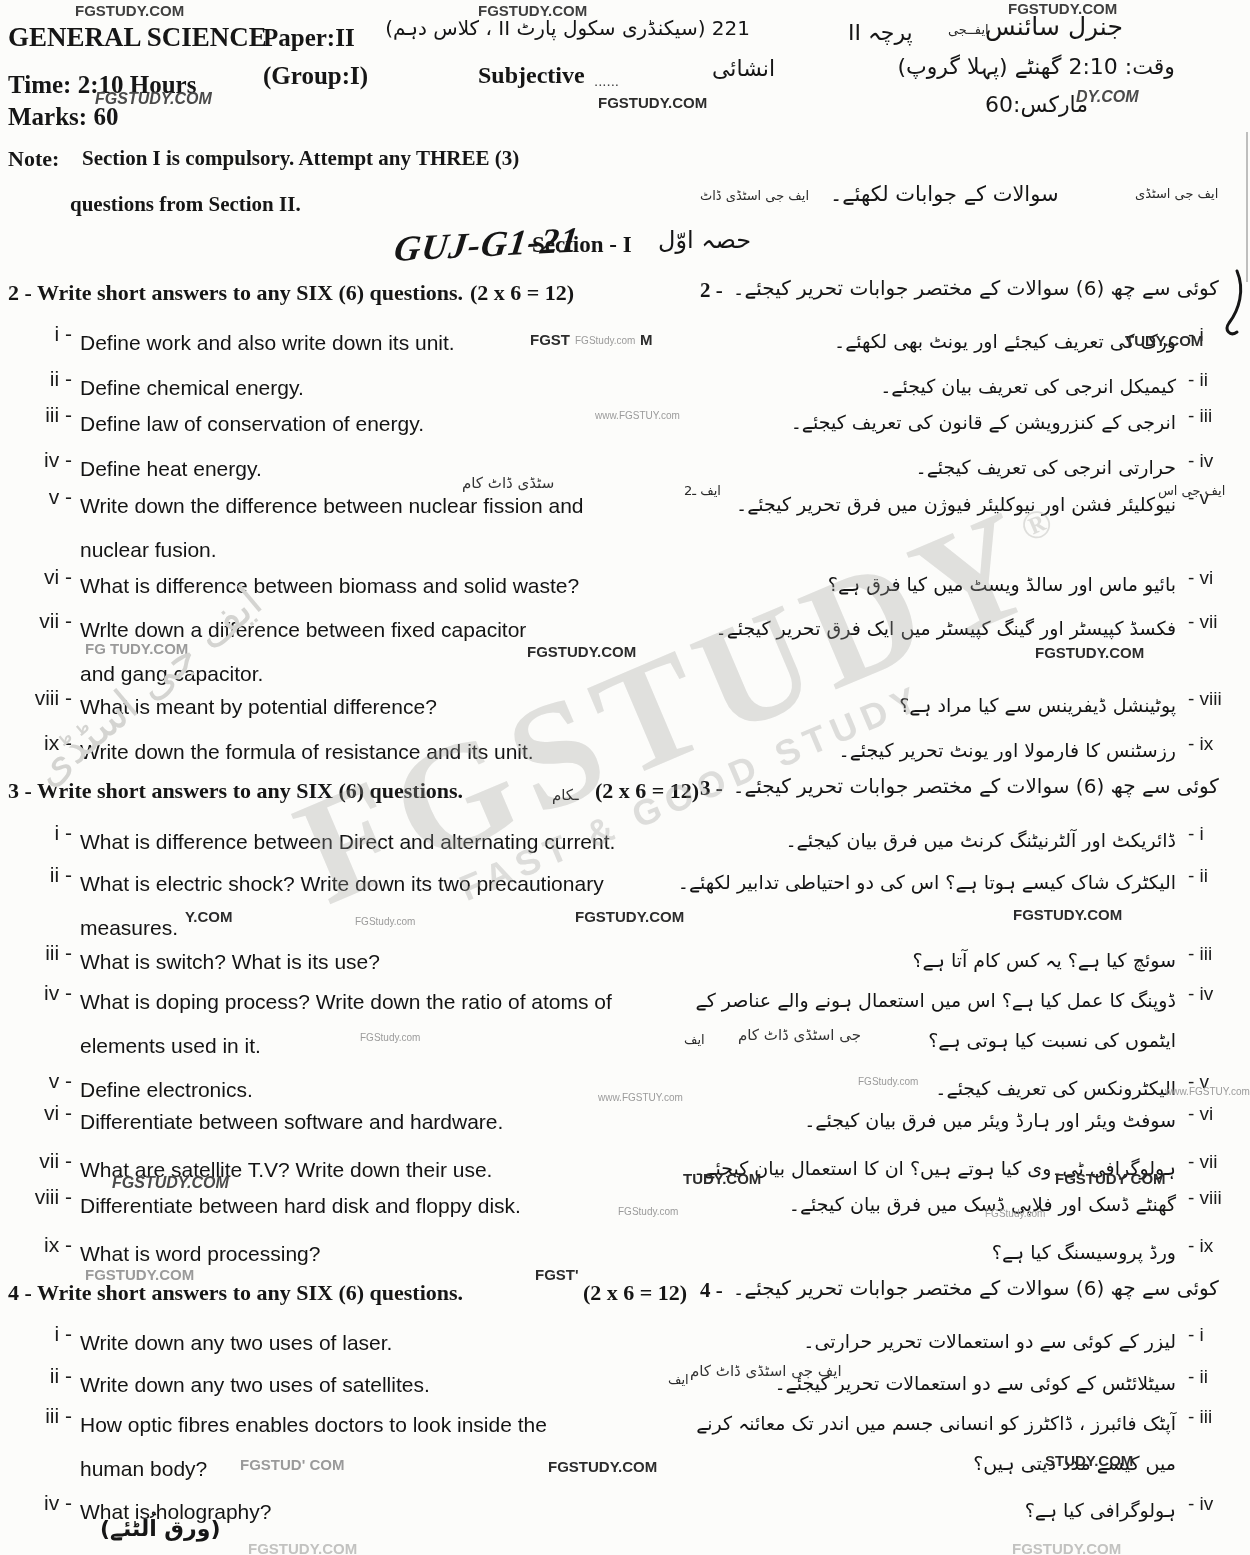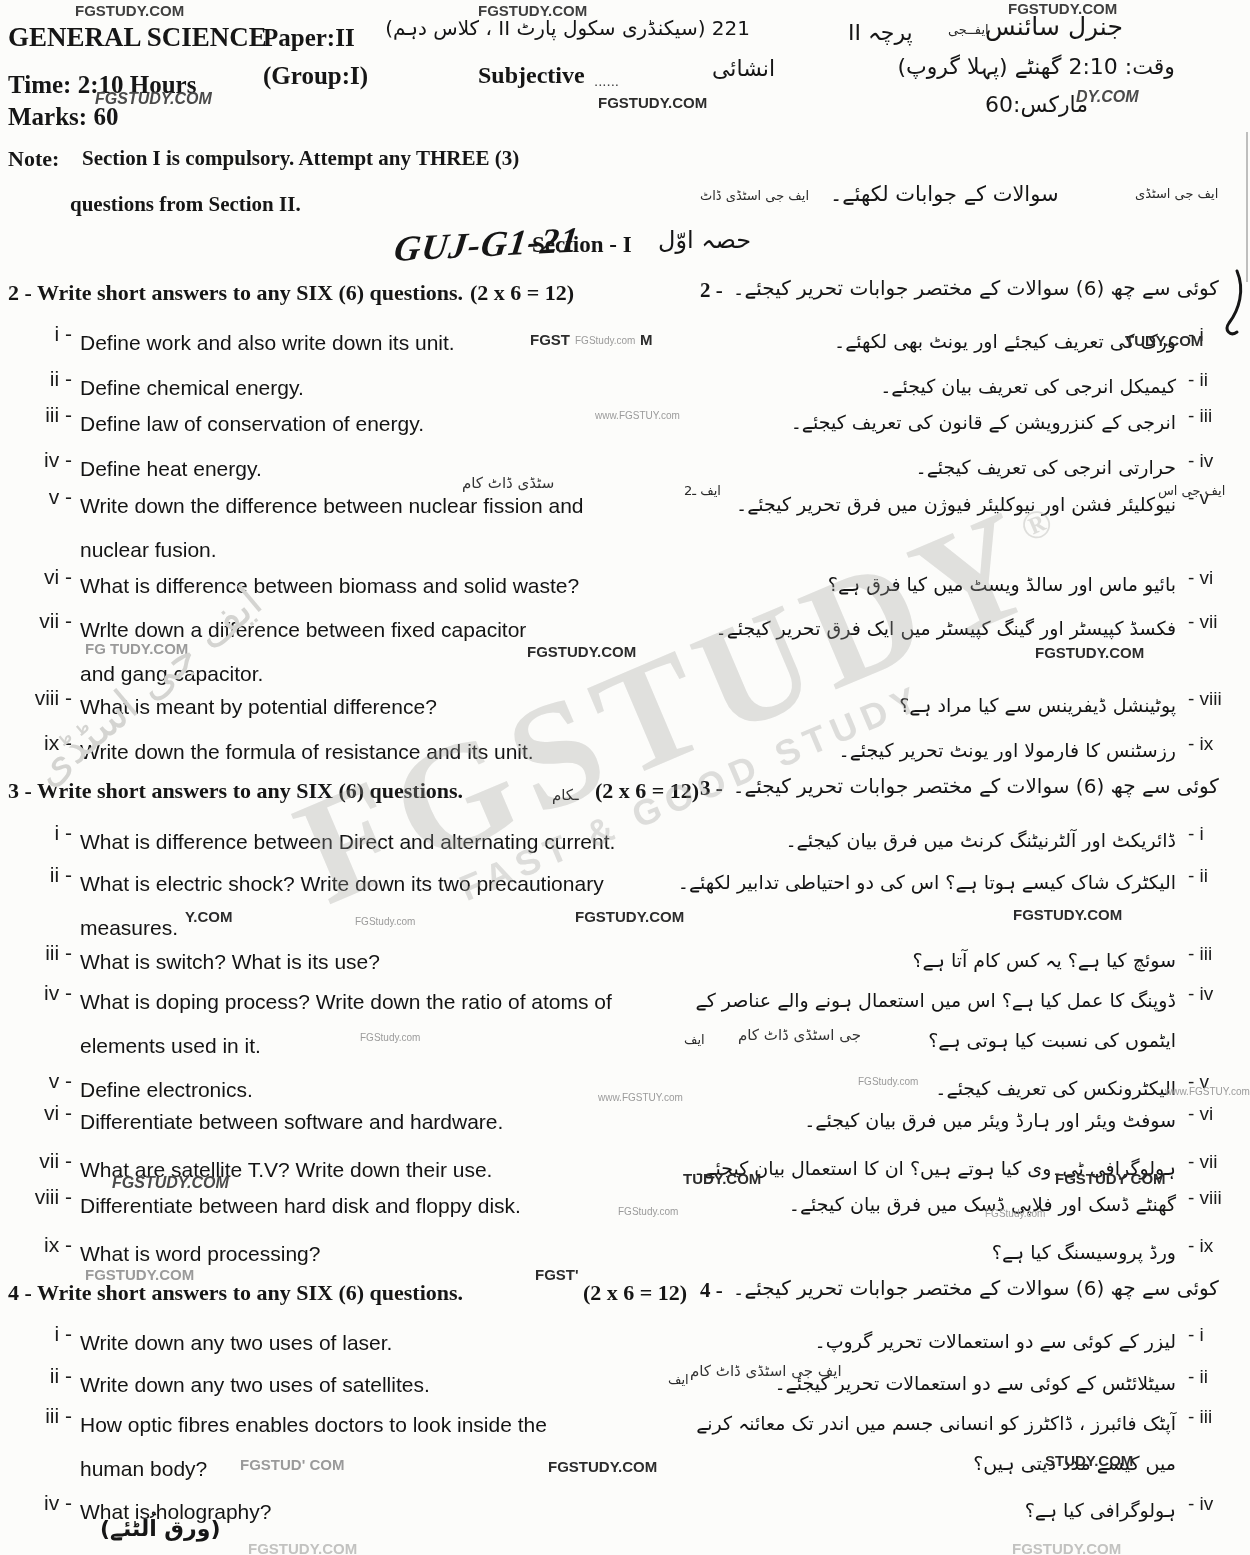--- a/index.html
+++ b/index.html
@@ -305,21 +305,21 @@
     <span class="num">4 -</span>
     <span class="ur ur-b" style="font-size:20px;">کوئی سے چھ (6) سوالات کے مختصر جوابات تحریر کیجئے۔</span>
   </div>
 
   <div class="item" style="top:1321px;">
     <div class="en-col">
         <span class="rn">i -</span>
         <span class="en-text">Write down any two uses of laser.</span>
       </div>
     <div class="ur-col">
-        <span class="ur-text">لیزر کے کوئی سے دو استعمالات تحریر گروپ۔</span>
+        <span class="ur-text">لیزر کے کوئی سے دو استعمالات تحریر حرارتی۔</span>
         <span class="ur-n">- i</span>
       </div>
   </div>
   <div class="item" style="top:1363px;">
     <div class="en-col">
         <span class="rn">ii -</span>
         <span class="en-text">Write down any two uses of satellites.</span>
       </div>
     <div class="ur-col">
         <span class="ur-text">سیٹلائٹس کے کوئی سے دو استعمالات تحریر کیجئے۔</span>

